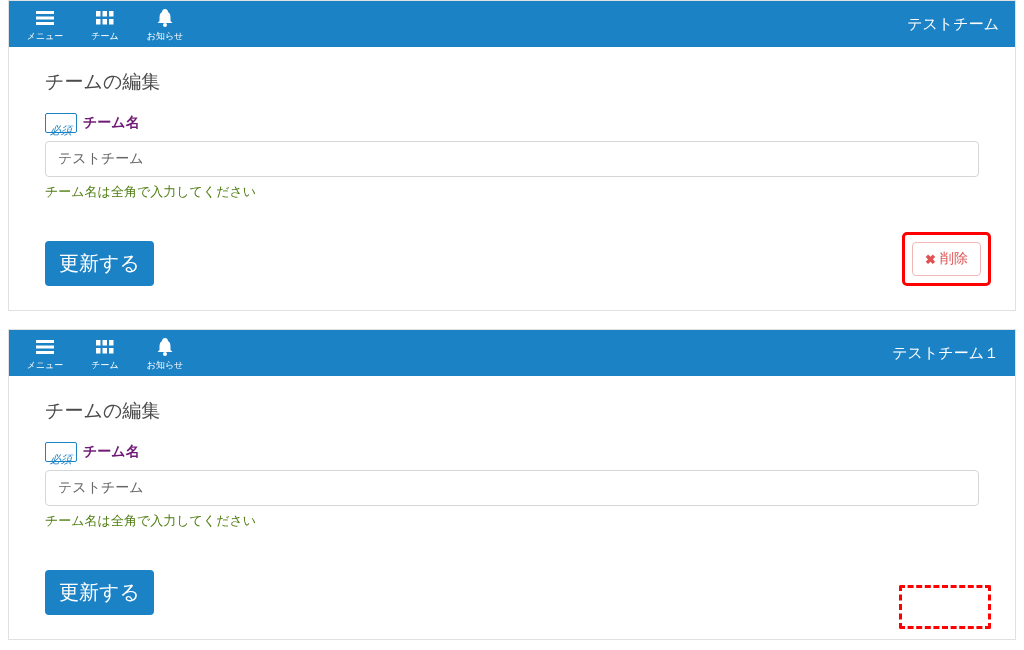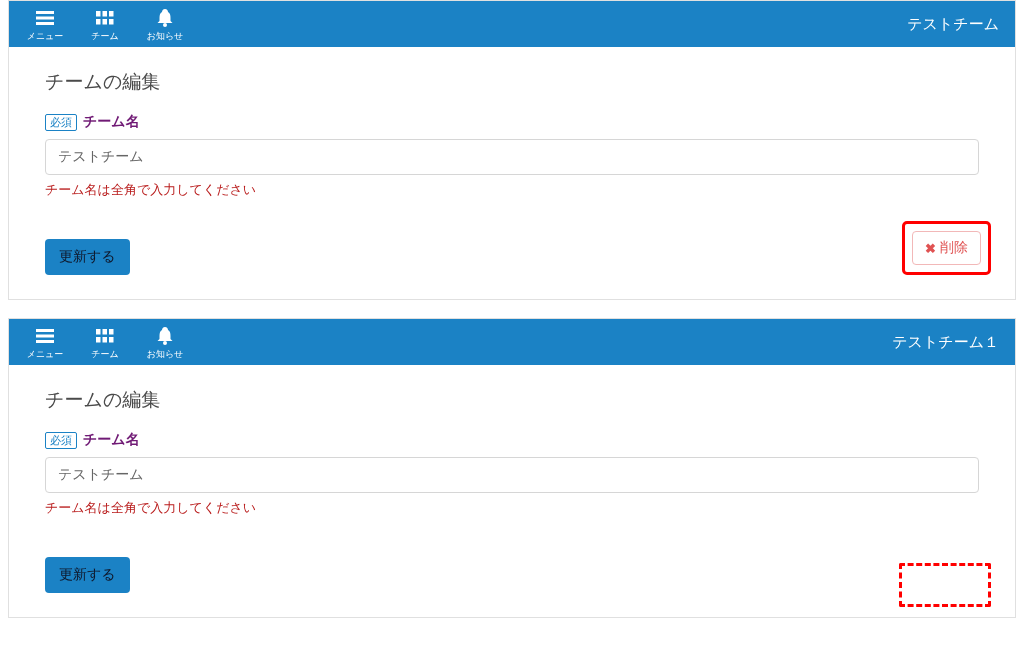--- a/index.html
+++ b/index.html
@@ -68,52 +68,53 @@
       align-items: center;
       gap: 6px;
       margin-bottom: 8px;
     }
     .required-badge {
       display: inline-block;
       font-size: 11px;
       color: #1b82c5;
       border: 1px solid #1b82c5;
       border-radius: 2px;
-      padding: 0 4px;
+      padding: 9px 4px;
       line-height: 15px;
       height: 17px;
+      font-style: italic;
     }
     .field-label {
       font-size: 14px;
       font-weight: 700;
       color: #701a75;
     }
     .text-input {
       width: 100%;
       height: 36px;
       border: 1px solid #d6d6d6;
       border-radius: 4px;
       padding: 0 12px;
       font-size: 14px;
       color: #666666;
       outline: none;
     }
     .help-text {
       font-size: 13px;
-      color: #b91c1c;
+      color: #4d7c0f;
       margin-top: 6px;
     }
     .update-btn {
       margin-top: 40px;
       background: #1b82c5;
-      color: #0f172a;
+      color: #ffffff;
       border: none;
       border-radius: 4px;
       padding: 9px 14px;
-      font-size: 14px;
+      font-size: 20px;
       cursor: pointer;
     }
     .delete-area {
       position: absolute;
       right: 24px;
       bottom: 24px;
     }
     .delete-btn {
       display: flex;
       align-items: center;

